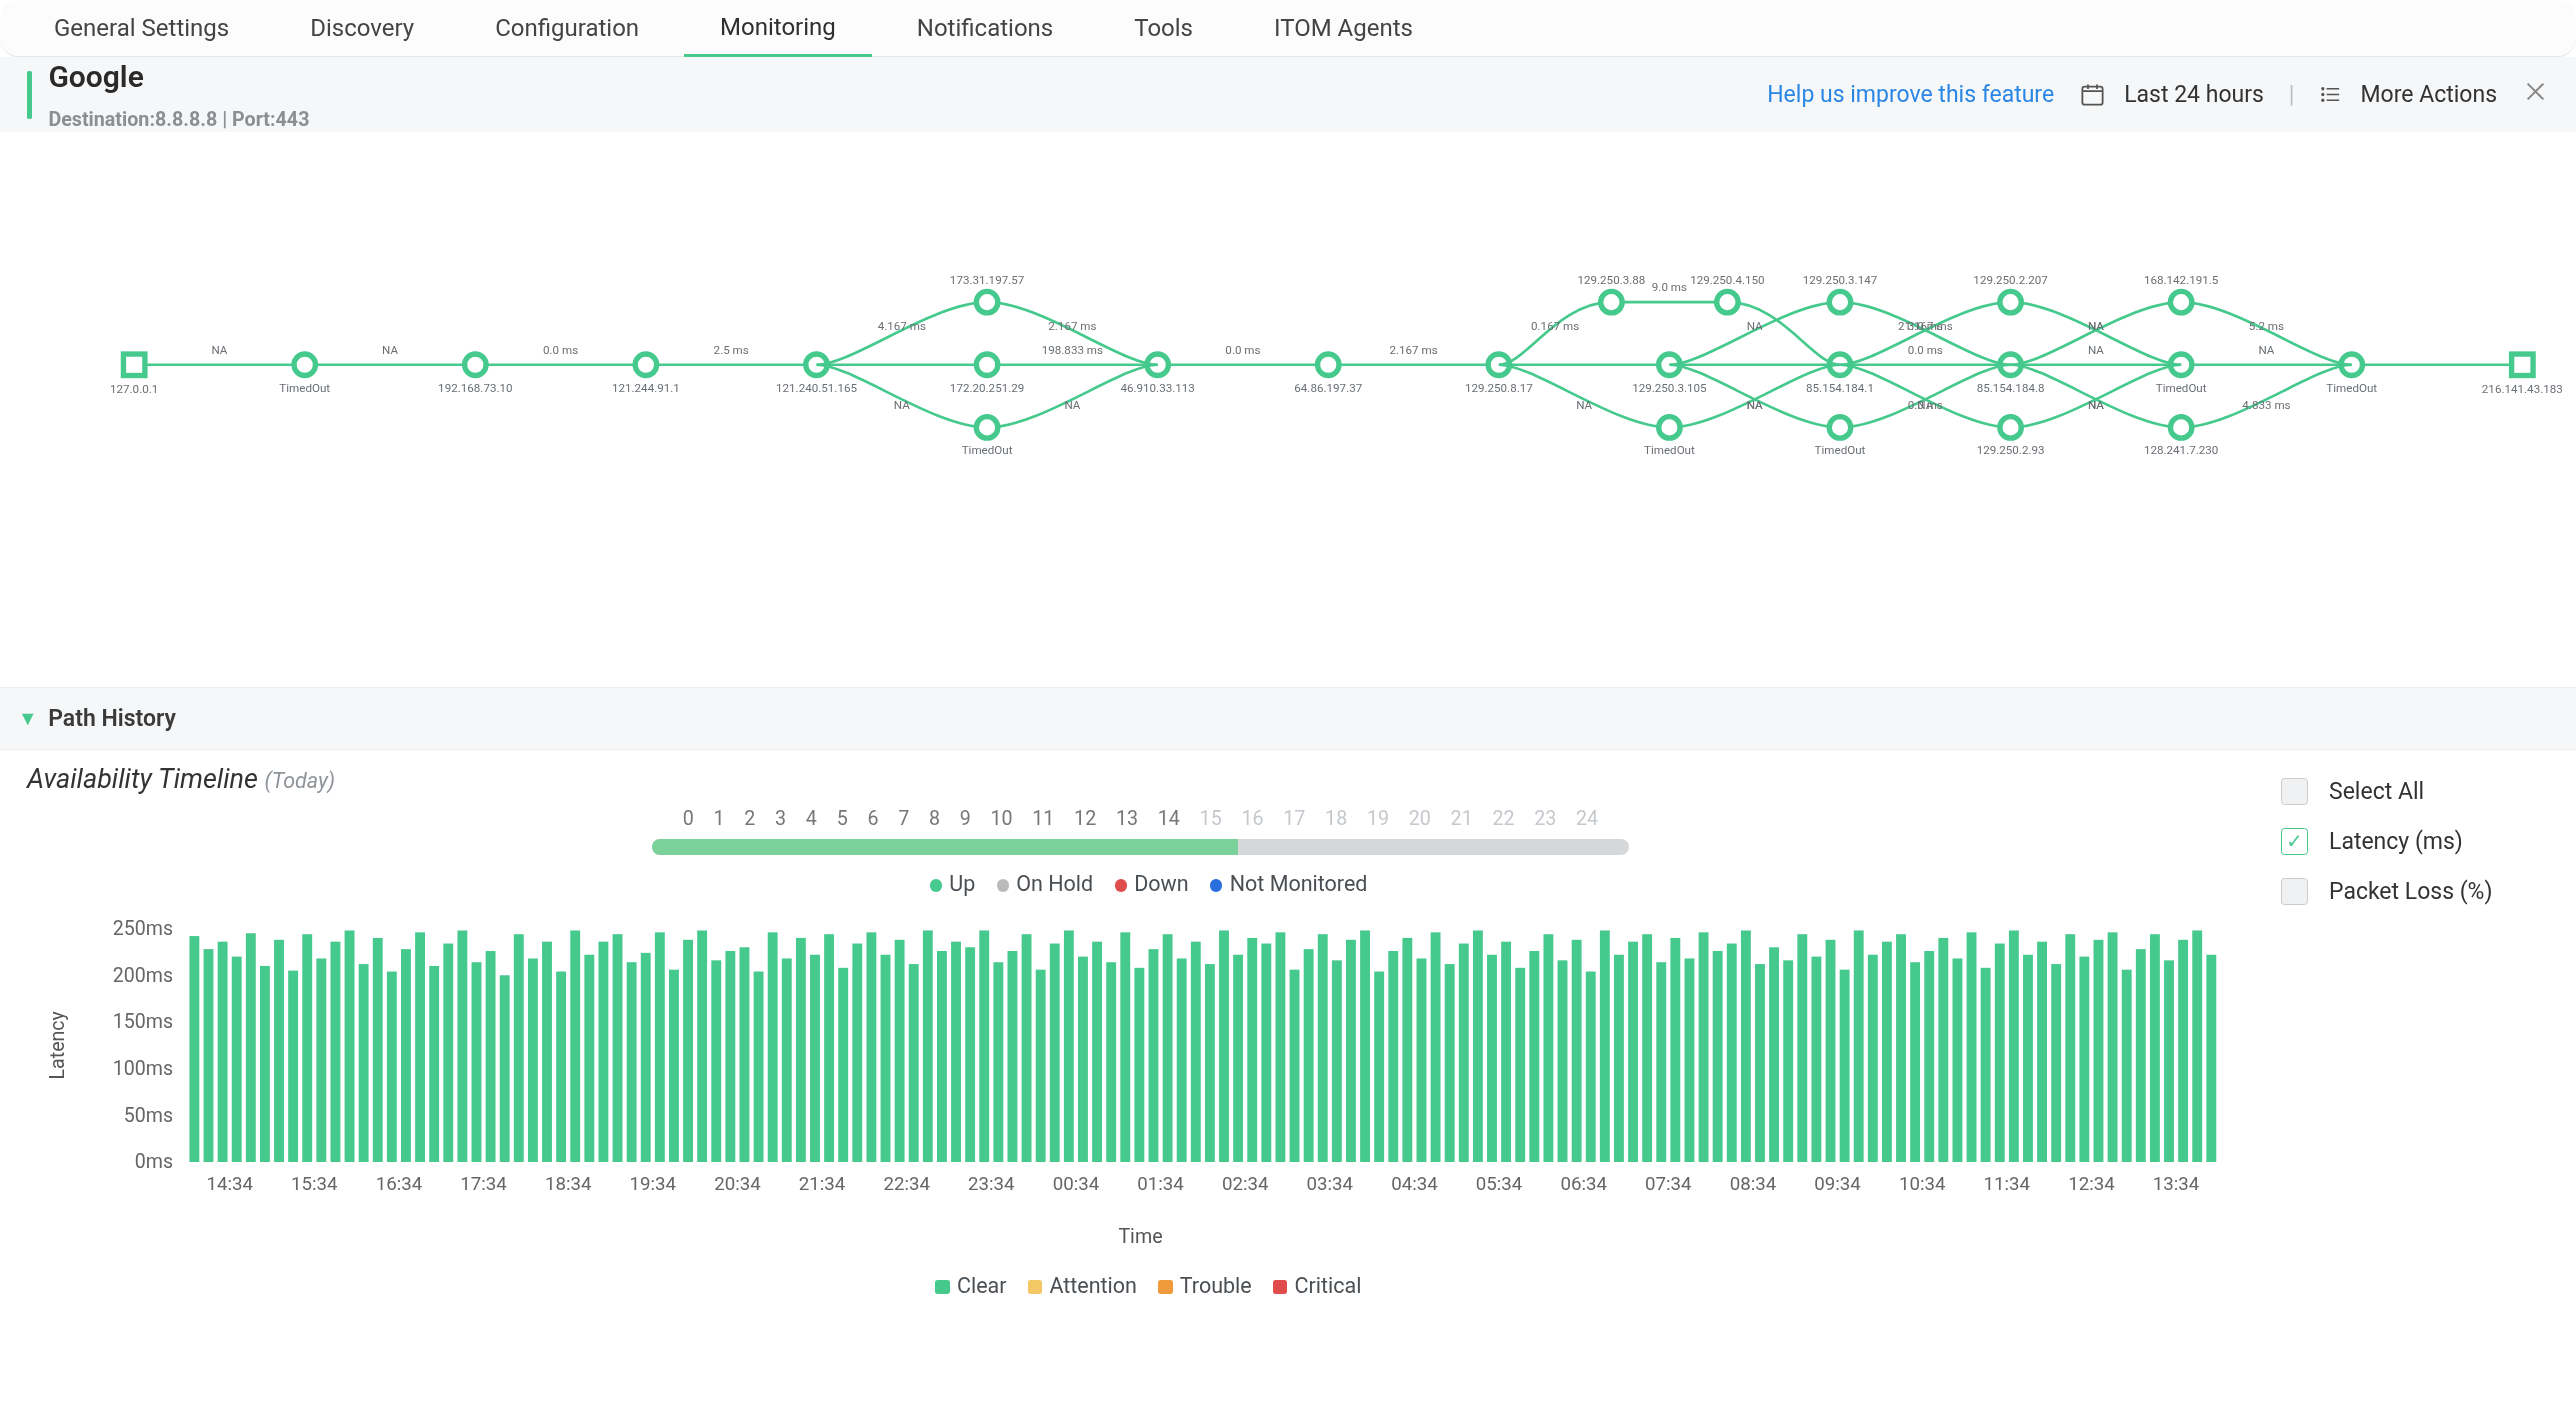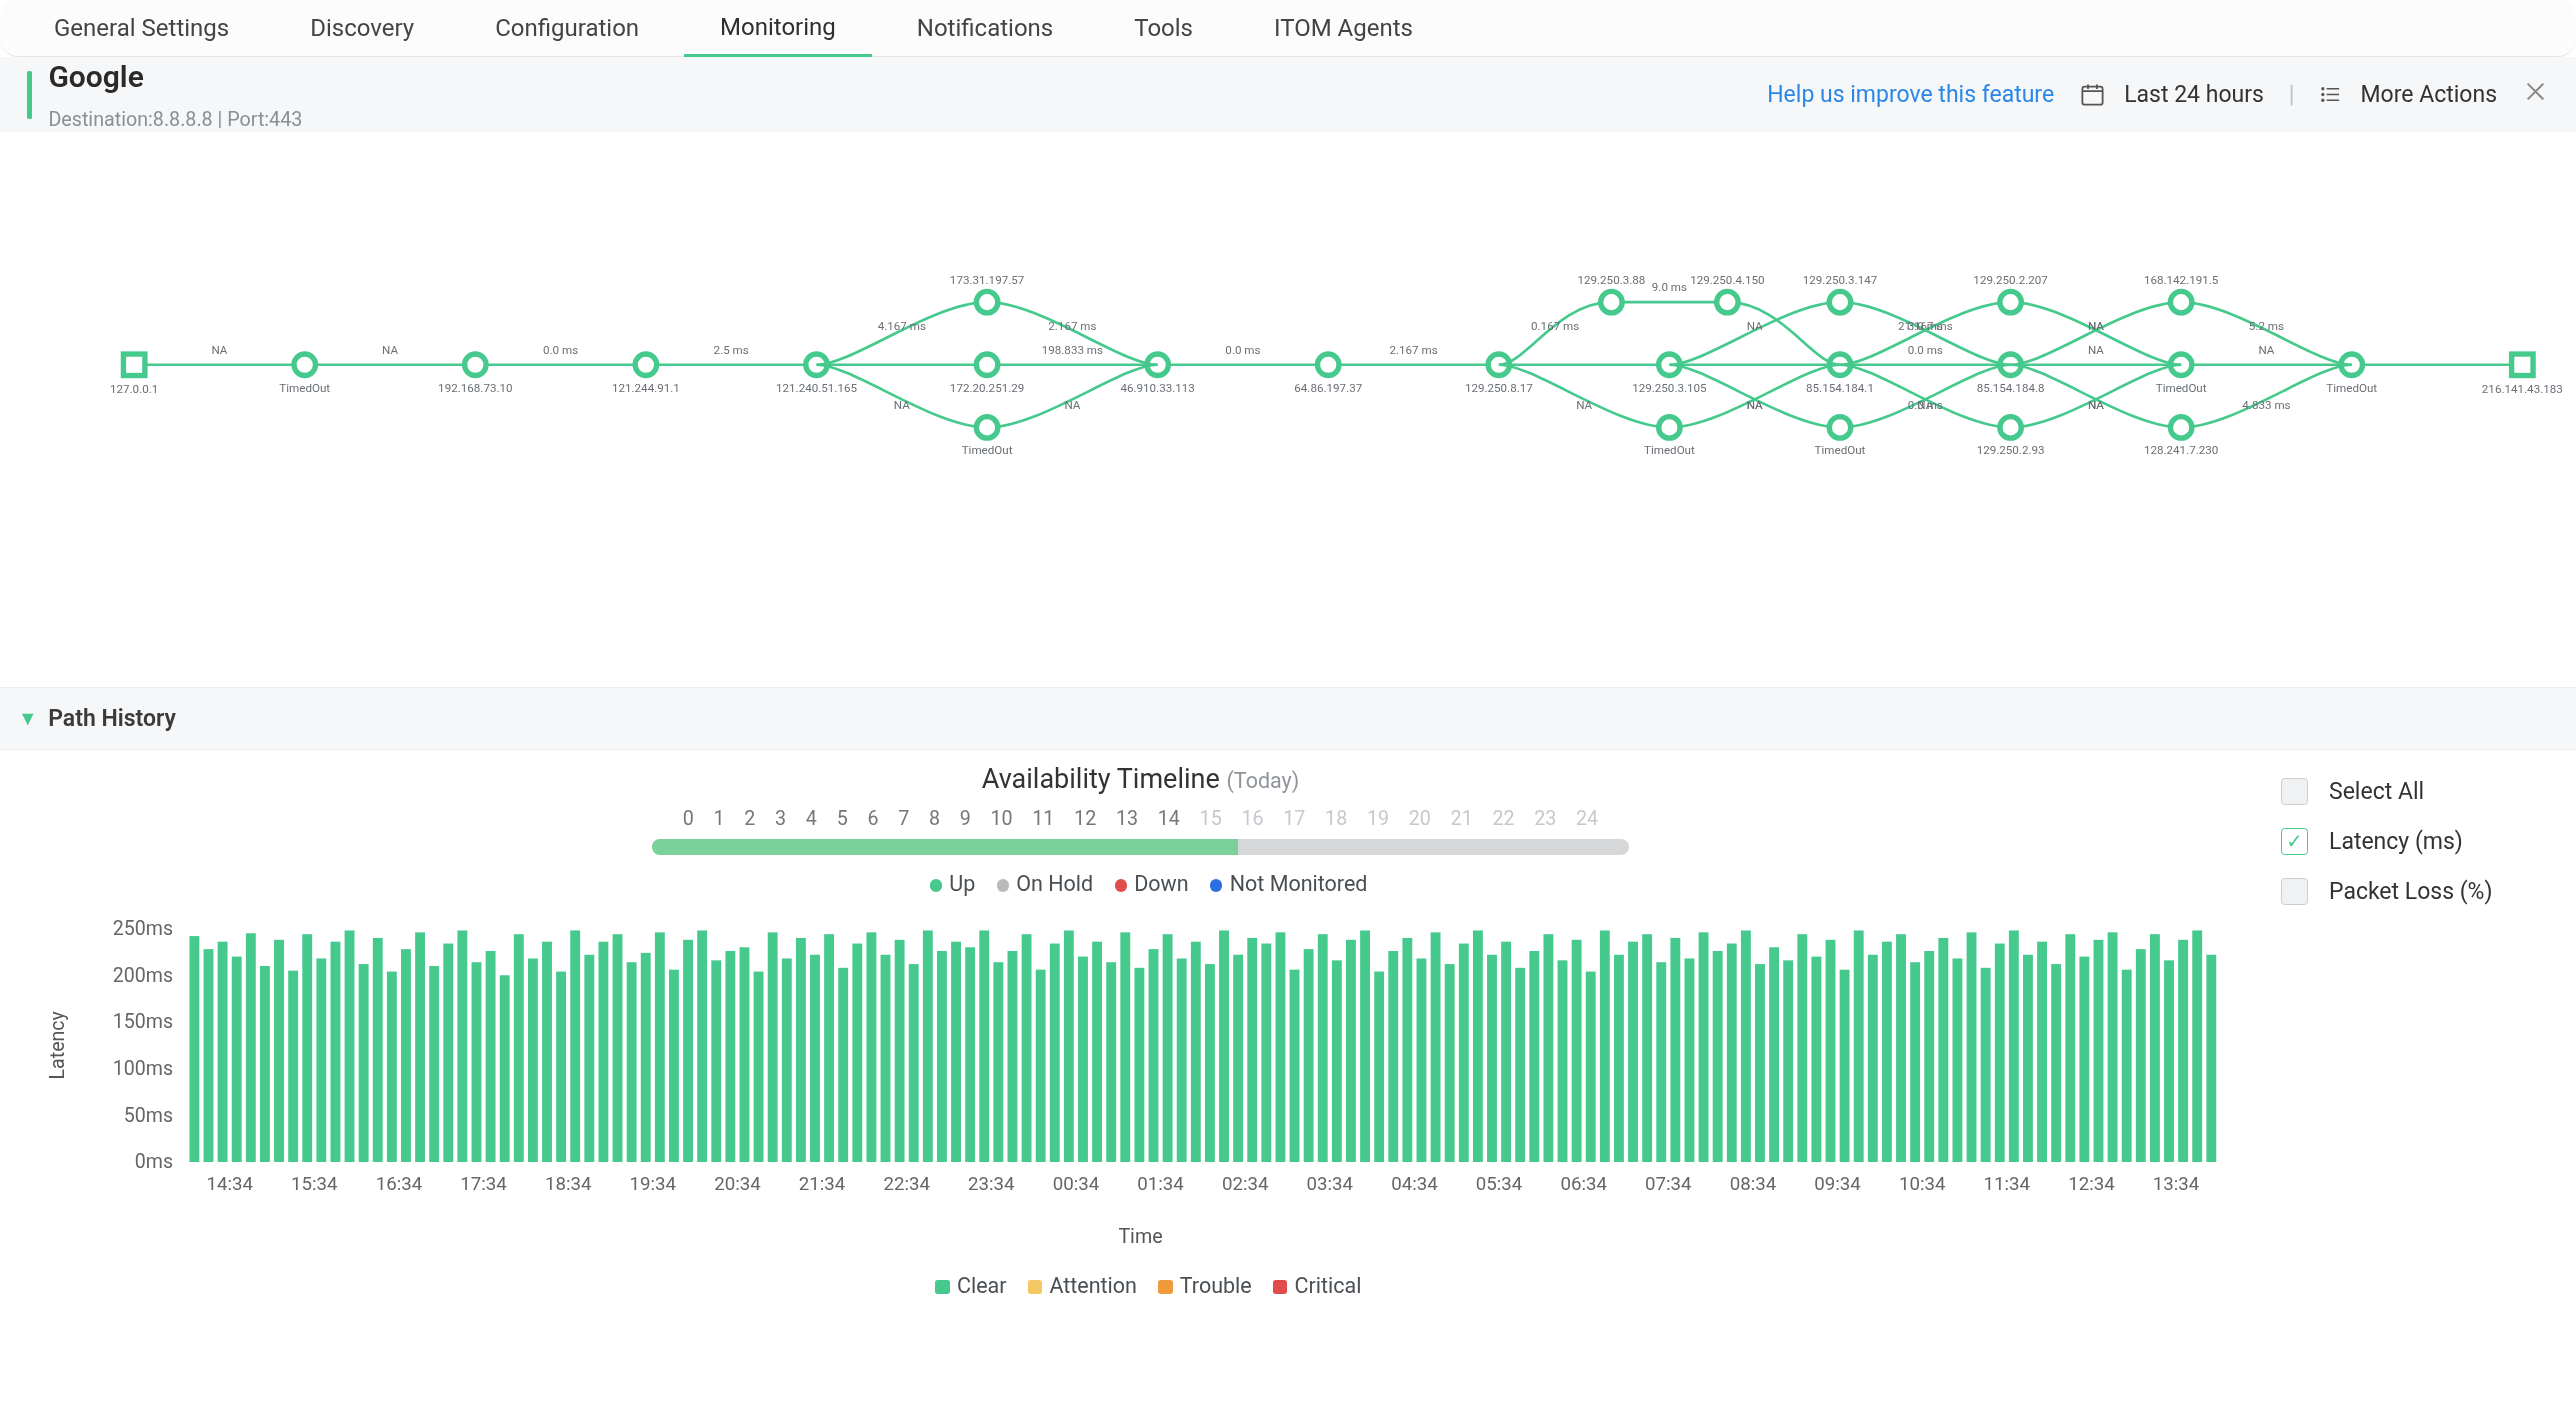--- a/index.html
+++ b/index.html
@@ -8,42 +8,42 @@
 
   
   .tabs { display:flex; align-items:center; height:57px; border-bottom:0.9px solid #e5e5e5; background:#fcfcfc; padding:0 18px; gap:9px;border-radius:18px; }
   .tab { padding:0 36px; height:57px; display:flex; align-items:center; color:#444; cursor:pointer; font-size:24px; }
   .tab.active { color:#2f2f2f; border-bottom:3.6px solid #45c98d; }
 
   
   .subbar { display:flex; align-items:center; height:75px; background:#f6f7f8; padding:0 27px; }
   .subbar .accent { width:5.4px; height:48px; background:#45c98d; border-radius:1.8px; margin-right:16px; }
   .subbar .title { font-size:30px; font-weight:600; color:#2a2a2a; }
-  .subbar .subtitle { font-size:19.7px; color:#8a8f94; margin-top:14px; }
+  .subbar .subtitle { font-size:19.7px; color:#8a8f94; margin-top:14px;font-weight:bold; }
   .subbar .right { margin-left:auto; display:flex; align-items:center; gap:25px; font-size:23px; }
   .subbar .helplink { color:#2a87e6; cursor:pointer; }
   .subbar .sep { color:#b9bfc5; }
   .icon-btn { display:inline-flex; align-items:center; gap:18px; cursor:pointer; color:#333; }
   .close-x { font-size:29px; color:#888; cursor:pointer; }
 
   
   .topo-wrap { position:relative; width:100%; height:555px; }
   .topo-wrap svg { width:100%; height:100%; }
 
   
   .ph-header { display:flex; align-items:center; height:63px; background:#f6f7f8; padding:0 18px; border-top:0.9px solid #eee; border-bottom:0.9px solid #eee; }
   .ph-header .caret { color:#45c98d; margin-right:10.7px; font-size:19.7px; }
   .ph-header .label { font-weight:600; font-size:23px; color:#3a3a3a; }
 
   
   .ph-body { display:flex; align-items:flex-start; padding:12.5px 27px 36px 27px; gap:27px; }
   .ph-main { flex:1; }
   .ph-side { width:268px; padding-top:3.6px; }
 
-  .timeline-title { text-align:center; font-size:27px; color:#333; }
+  .timeline-title { text-align:left; font-size:27px; color:#333;font-style:italic; }
   .timeline-title .paren { font-size:21.5px; color:#8e9499; }
 
   .hours-row { display:flex; gap:19.7px; justify-content:center; margin-top:12.5px; font-size:19.7px; color:#777; }
   .hours-row span.fade { color:#c5c9cd; }
 
   .tl-bar { margin:9px auto 0 auto; width:977px; height:16px; border-radius:8px; background:#d5d7d9; overflow:hidden; position:relative; }
   .tl-bar .fill { position:absolute; left:0; top:0; height:100%; background:#7ad19a; }
 
   .tl-legend { text-align:center; margin-top:16px; font-size:21.5px; color:#4a4f54; }
   .dot { display:inline-block; width:12.5px; height:12.5px; border-radius:50%; vertical-align:middle; margin:0 7.2px 0 16px; }

